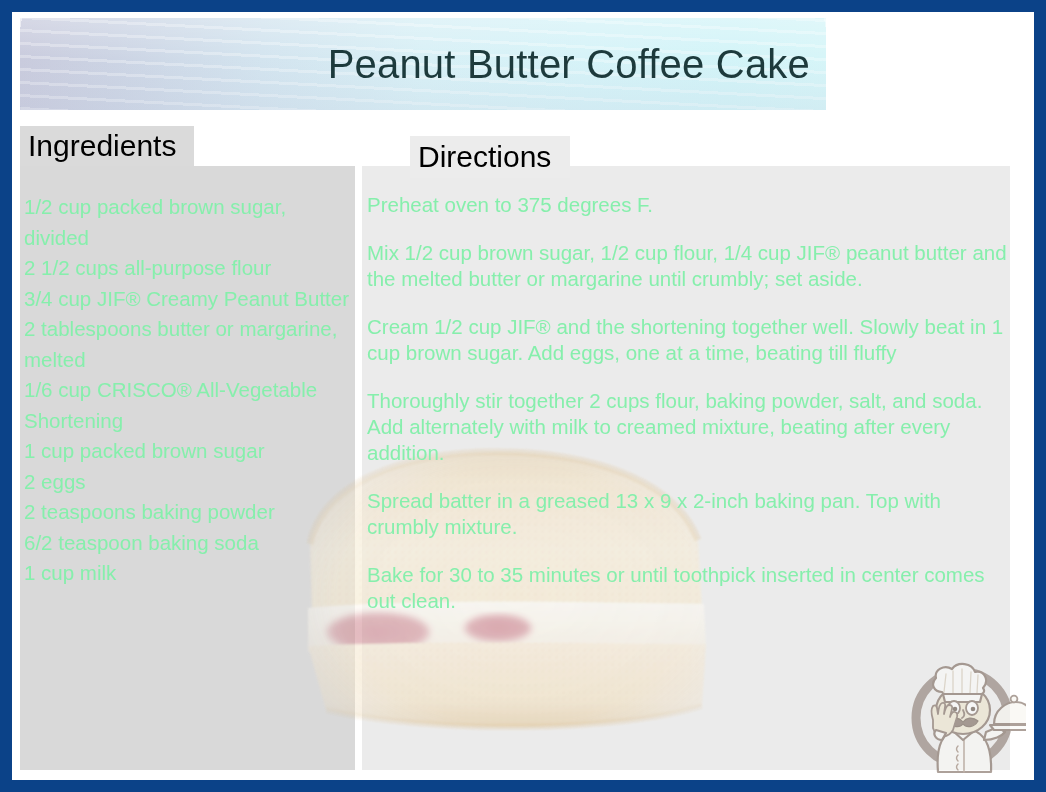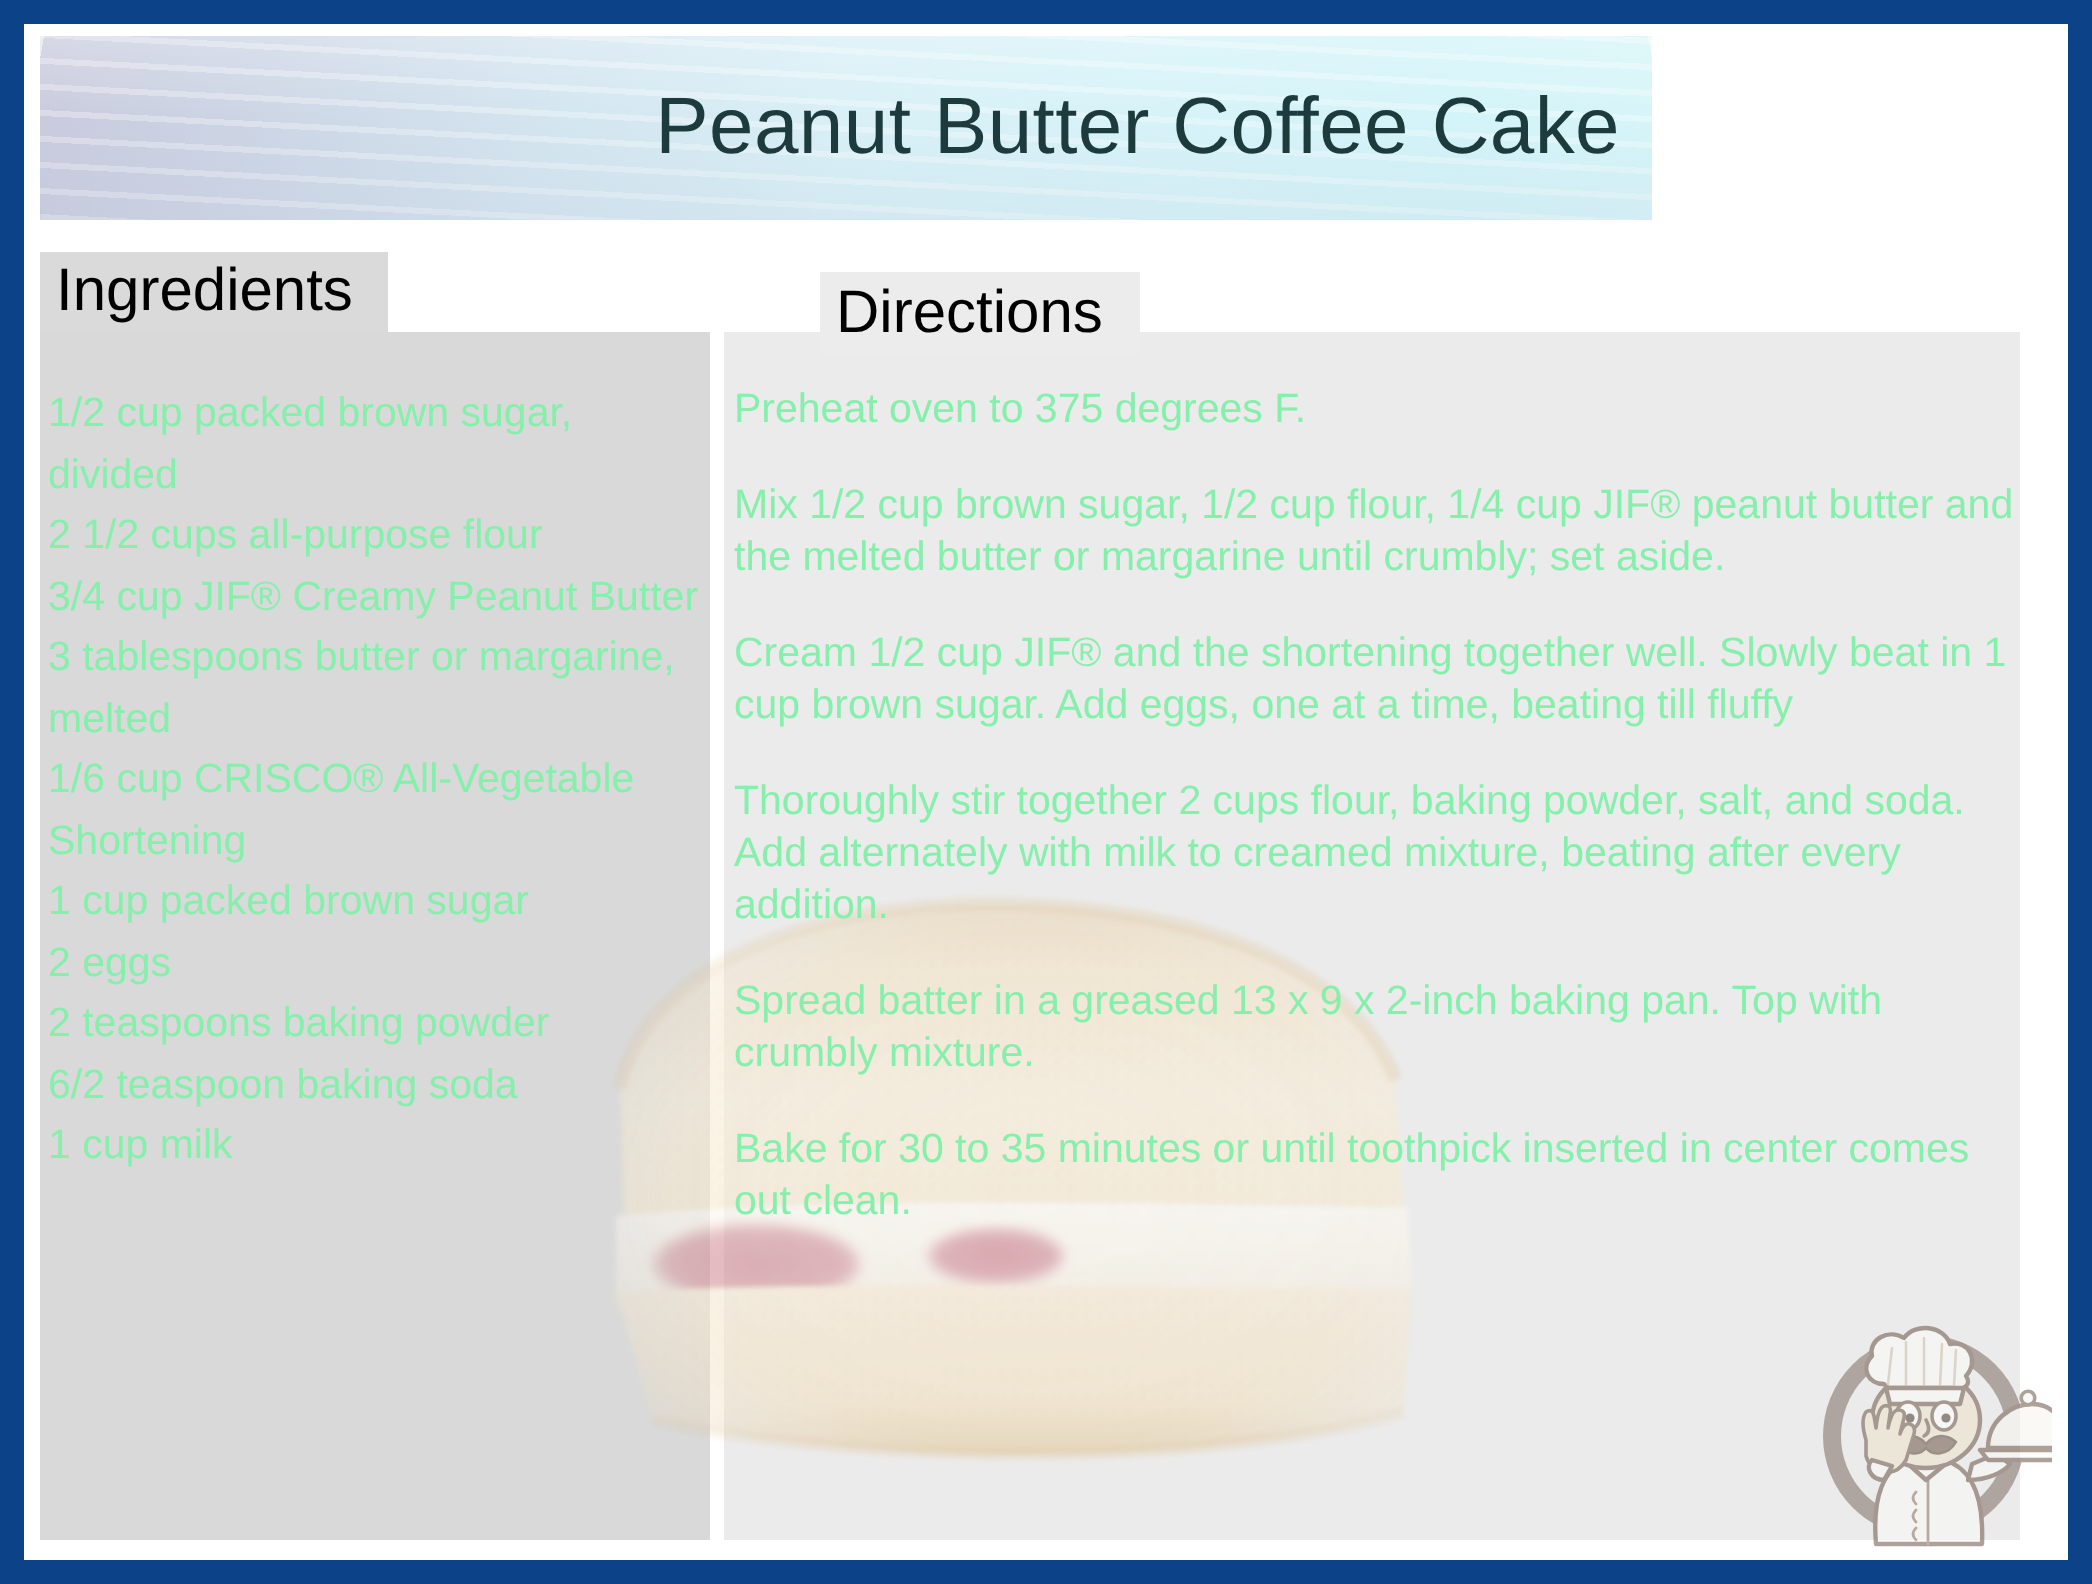--- a/index.html
+++ b/index.html
@@ -236,21 +236,21 @@
   </div>
 
   <div class="panel-head" id="dir-head">
     <span class="htext">Directions</span>
   </div>
 
   <div class="body-text" id="ing-text">
       <div>1/2 cup packed brown sugar, divided</div>
       <div>2 1/2 cups all-purpose flour</div>
       <div>3/4 cup JIF® Creamy Peanut Butter</div>
-      <div>3 tablespoons butter or margarine, melted</div>
+      <div>2 tablespoons butter or margarine, melted</div>
       <div>1/6 cup CRISCO® All-Vegetable Shortening</div>
       <div>1 cup packed brown sugar</div>
       <div>2 eggs</div>
       <div>2 teaspoons baking powder</div>
       <div>6/2 teaspoon baking soda</div>
       <div>1 cup milk</div>
     </div>
 
   <div class="body-text" id="dir-text">
       <p>Preheat oven to 375 degrees F.</p>

